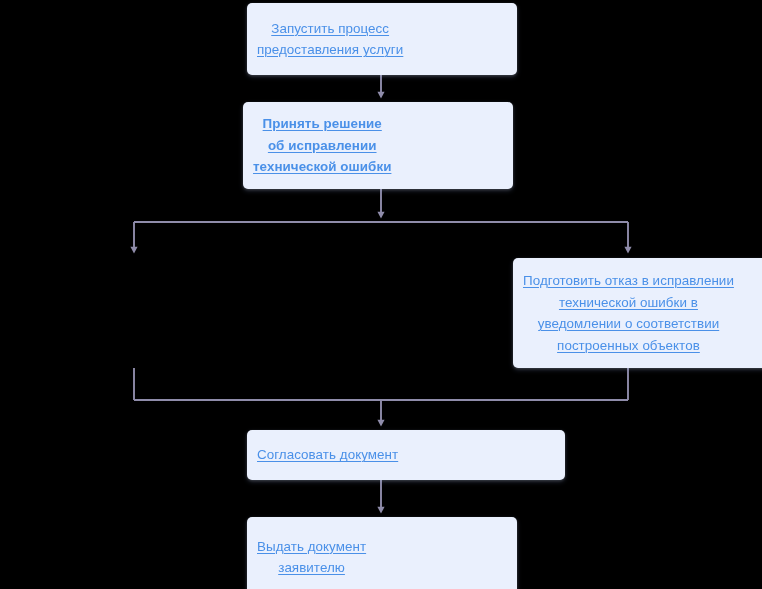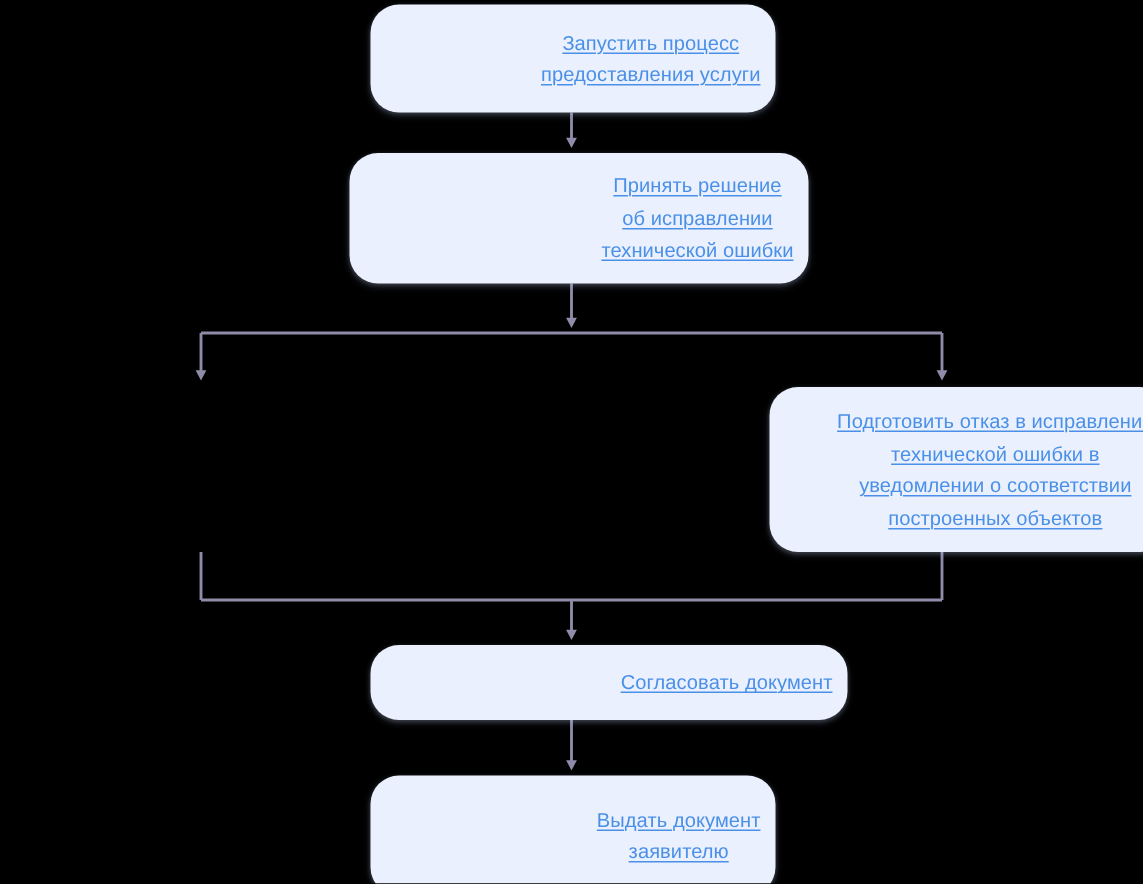--- a/index.html
+++ b/index.html
@@ -11,25 +11,25 @@
     position: relative;
     width: 762px;
     height: 589px;
     background: #000000;
     overflow: hidden;
     font-family: "Liberation Sans", sans-serif;
   }
   .node {
     position: absolute;
     background: #eaf0fd;
-    border-radius: 19px;
+    border-radius: 5px;
     box-sizing: border-box;
     display: flex;
     align-items: center;
-    justify-content: flex-end;
+    justify-content: flex-start;
     text-align: center;
     box-shadow: 0 1px 3px rgba(255,255,255,0.16), 0 2px 5px rgba(120,140,190,0.25);
     z-index: 2;
     padding: 4px 10px;
   }
   .node-label {
     color: #4a90e8;
     font-size: 13.4px;
     line-height: 21.5px;
     text-decoration: underline;
@@ -82,21 +82,21 @@
 
       <path d="M381,480 L381,510" marker-end="url(#arrowhead)"></path>
     </g>
   </svg>
 
   <div class="node" style="left:247px; top:3px; width:270px; height:72px;">
     <span class="node-label">Запустить процесс
 предоставления услуги</span>
   </div>
 
-  <div class="node" style="left:233px; top:102px; width:306px; height:87px;">
+  <div class="node" style="left:243px; top:102px; width:270px; height:87px;font-weight:bold;">
     <span class="node-label">Принять решение
 об исправлении
 технической ошибки</span>
   </div>
 
 
   <div class="node" style="left:513px; top:258px; width:266px; height:110px;">
     <span class="node-label">Подготовить отказ в исправлении
 технической ошибки в
 уведомлении о соответствии

